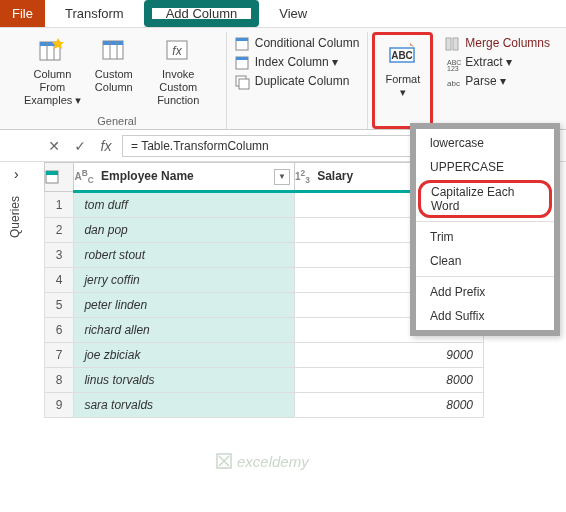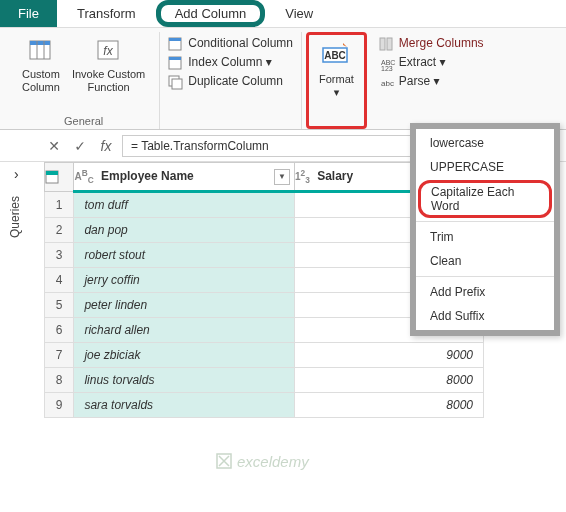--- a/index.html
+++ b/index.html
@@ -1,21 +1,21 @@
 <!DOCTYPE html>
 <html><head>
   <meta charset="utf-8">
   <style>
     * { margin: 0; padding: 0; box-sizing: border-box; font-family: 'Segoe UI', Tahoma, sans-serif; }
     body { width: 566px; height: 512px; background: #fff; font-size: 12px; color: #333; overflow: hidden; position: relative; }
     
     .ribbon-tabs { display: flex; background: #fff; border-bottom: 1px solid #ddd; height: 28px; align-items: stretch; }
-    .file-tab { background: #0f766e; color: #fff; padding: 5px 18px; font-size: 13px; display: flex; align-items: center; }
+    .file-tab { background: #c2410c; color: #fff; padding: 5px 12px; font-size: 13px; display: flex; align-items: center; }
     .tab { padding: 5px 20px; font-size: 13px; display: flex; align-items: center; cursor: pointer; }
-    .tab-highlight { border: 5px solid #0f766e; border-radius: 12px; padding: 2px 14px; }
+    .tab-highlight { border: 8px solid #0f766e; border-radius: 4px; padding: 2px 14px; }
     
     .ribbon-content { display: flex; background: #f9f9f9; border-bottom: 1px solid #ccc; height: 102px; padding: 4px 8px 0; }
     .ribbon-group { display: flex; flex-direction: column; align-items: center; border-right: 1px solid #ddd; padding: 0 8px; }
     .ribbon-group-label { font-size: 11px; color: #666; margin-top: auto; padding-bottom: 2px; }
     .big-btn { display: flex; flex-direction: column; align-items: center; padding: 2px 6px; cursor: pointer; font-size: 11px; text-align: center; line-height: 1.2; }
     .big-btn-row { display: flex; }
     .icn { width: 32px; height: 32px; margin-bottom: 2px; display: flex; align-items: center; justify-content: center; }
     .small-cmds { display: flex; flex-direction: column; gap: 3px; padding: 4px 8px; }
     .small-cmd { display: flex; align-items: flex-start; gap: 4px; font-size: 12px; cursor: pointer; white-space: nowrap; }
     .sicn { width: 16px; height: 16px; display: inline-flex; align-items: center; justify-content: center; }
@@ -56,20 +56,33 @@
 <div class="ribbon-tabs">
   <div class="file-tab">File</div>
   <div class="tab">Transform</div>
   <div class="tab tab-highlight">Add Column</div>
   <div class="tab">View</div>
 </div>
 
 <div class="ribbon-content">
   <div class="ribbon-group">
     <div class="big-btn-row">
+      <div class="big-btn">
+        <span class="icn">
+          <svg width="28" height="28" viewBox="0 0 28 28">
+              <rect x="2" y="6" width="20" height="18" fill="#fff" stroke="#888"></rect>
+              <rect x="2" y="6" width="20" height="4" fill="#4a90d9"></rect>
+              <line x1="9" y1="6" x2="9" y2="24" stroke="#888"></line>
+              <line x1="16" y1="6" x2="16" y2="24" stroke="#888"></line>
+              <polygon points="20,2 22,6 26,6 23,9 24,13 20,11 16,13 17,9 14,6 18,6" fill="#ffc107"></polygon>
+            </svg>
+        </span>
+        <span style="white-space:pre-line">Column From
+Examples ▾</span>
+      </div>
       <div class="big-btn">
         <span class="icn">
           <svg width="26" height="26" viewBox="0 0 26 26">
               <rect x="2" y="4" width="20" height="18" fill="#fff" stroke="#888"></rect>
               <rect x="2" y="4" width="20" height="4" fill="#4a90d9"></rect>
               <line x1="9" y1="4" x2="9" y2="22" stroke="#888"></line>
               <line x1="16" y1="4" x2="16" y2="22" stroke="#888"></line>
             </svg>
         </span>
         <span style="white-space:pre-line">Custom

